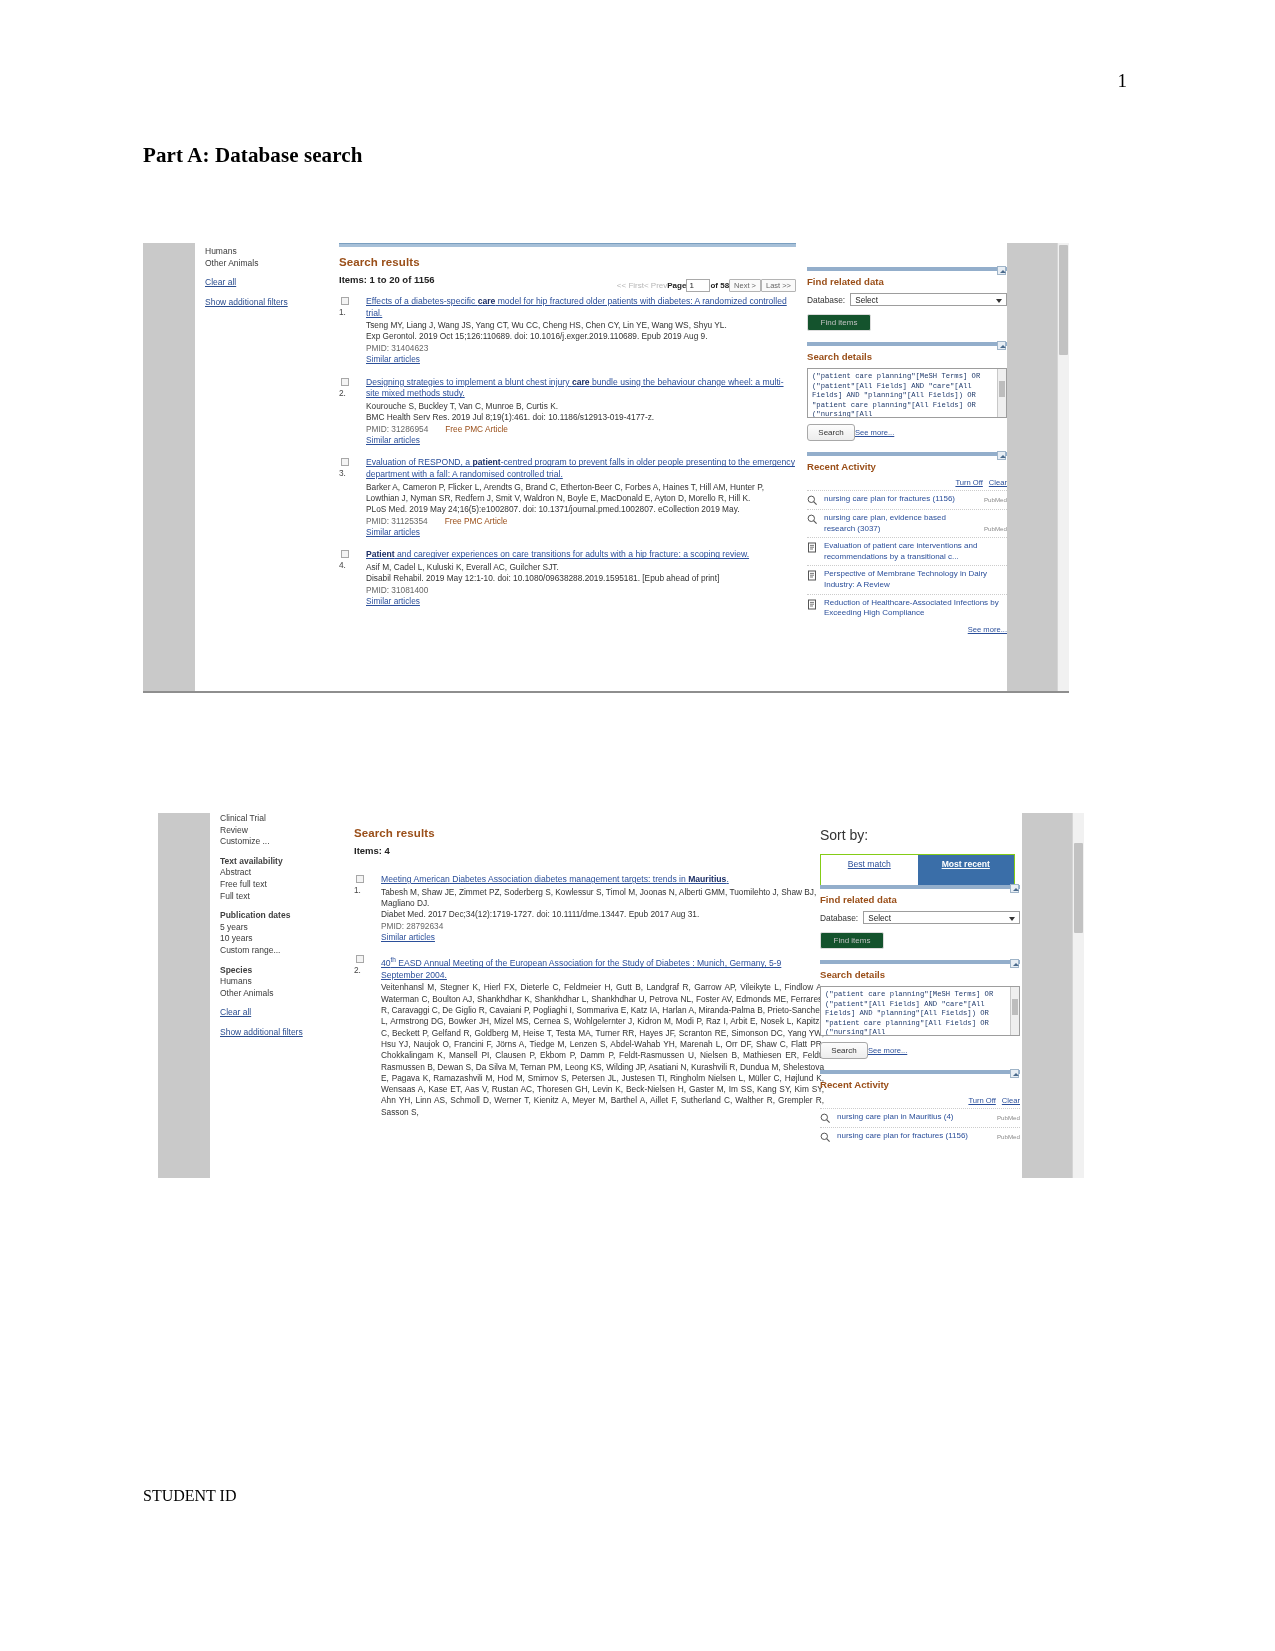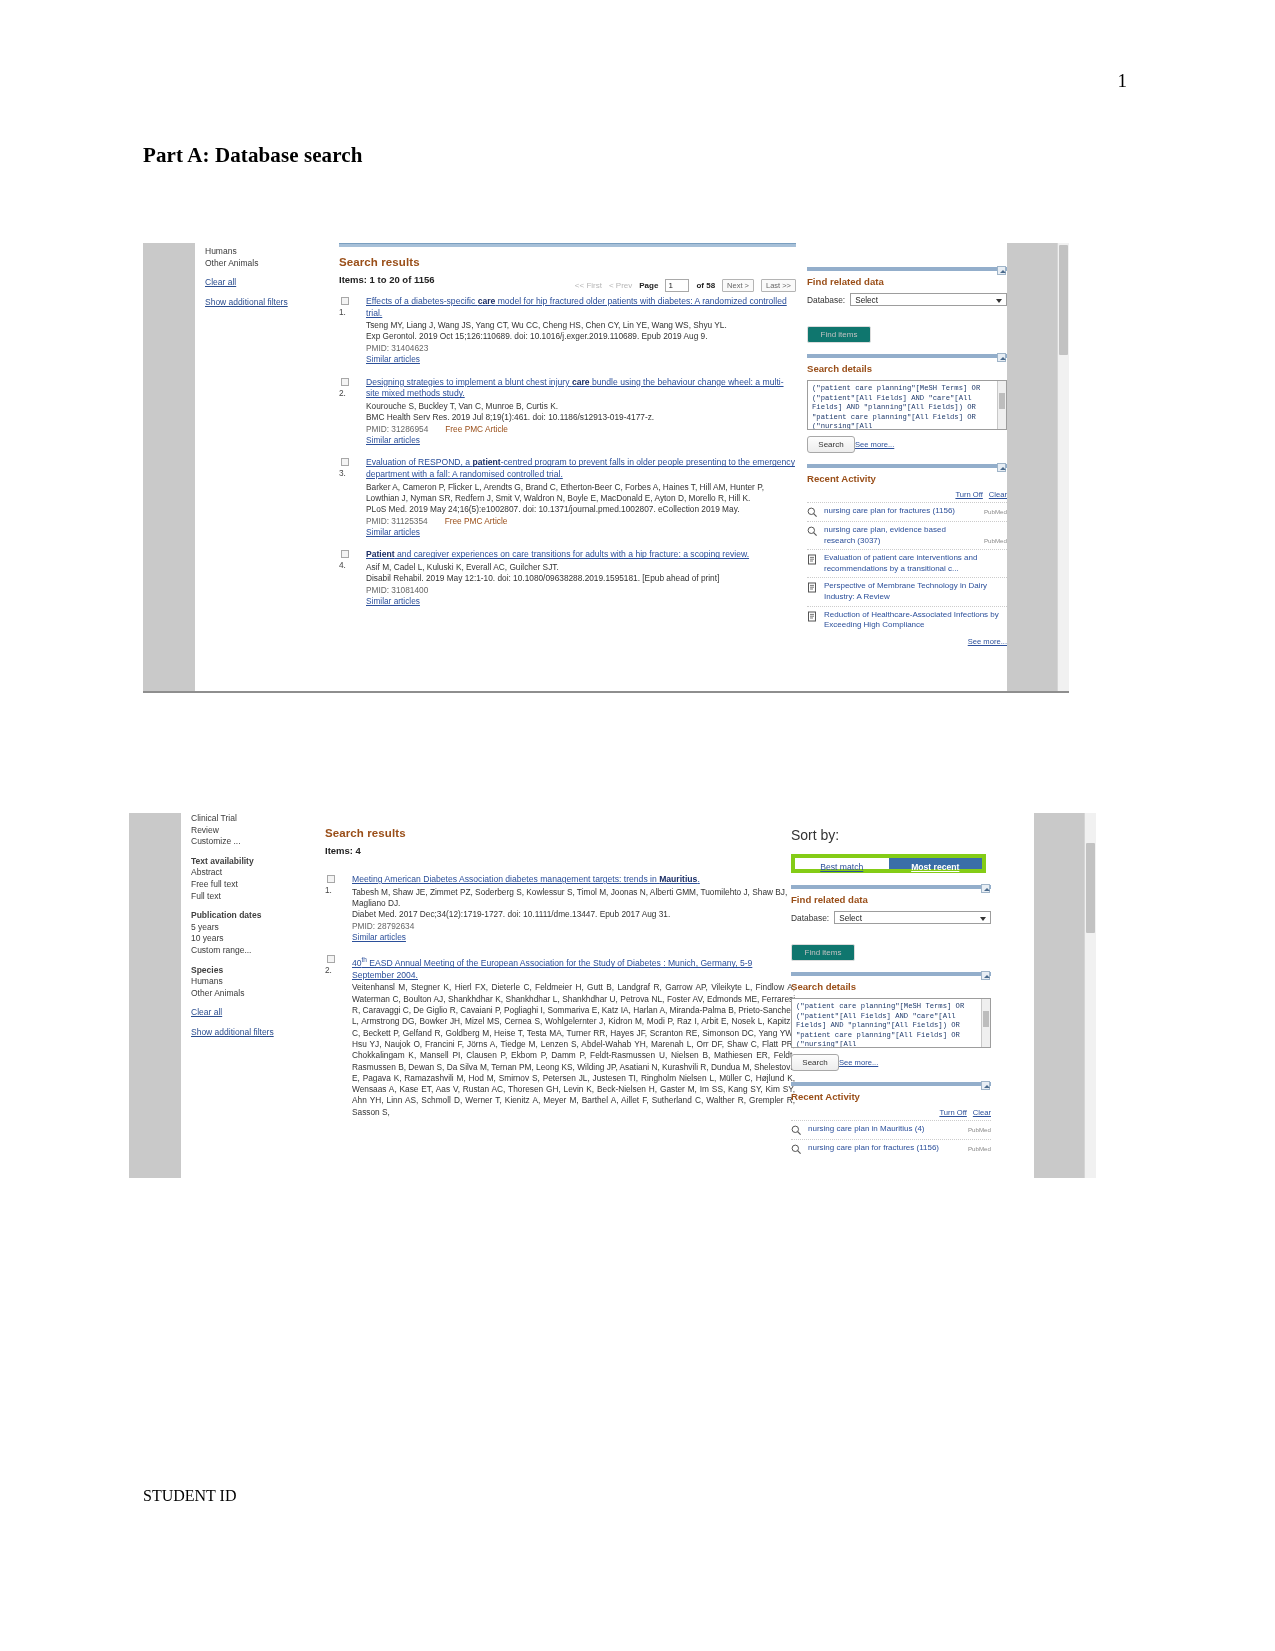--- a/index.html
+++ b/index.html
@@ -51,25 +51,24 @@
     overflow: hidden;
     font-family: "Liberation Sans", sans-serif;
   }
   #shot-one {
     left: 143px;
     top: 243px;
     width: 926px;
     height: 450px;
   }
   #shot-two {
-    left: 129px;
+    left: 158px;
     top: 813px;
     width: 926px;
     height: 365px;
-    padding-left: 41px;
   }
   .gutter-left {
     position: absolute;
     left: 0;
     top: 0;
     width: 52px;
     height: 100%;
     background: #c9c9c9;
   }
   .gutter-right {
@@ -149,21 +148,20 @@
     color: #222;
     margin-top: 6px;
   }
   .pager {
     position: absolute;
     right: 0;
     font-size: 8px;
     color: #888;
     display: flex;
     align-items: center;
-    gap: 7px;
     white-space: nowrap;
   }
   .pager .muted { color: #b6b6b6; }
   .pager .strong { color: #222; font-weight: bold; }
   .pager .pagebox {
     display: inline-block;
     width: 20px;
     height: 11px;
     line-height: 11px;
     border: 1px solid #a9a9a9;
@@ -306,25 +304,25 @@
   }
   .select-box .arrow {
     position: absolute;
     right: 4px;
     top: 5px;
     border-left: 3px solid transparent;
     border-right: 3px solid transparent;
     border-top: 4px solid #333;
   }
   .btn-disabled {
-    margin-top: 20px;
+    margin-top: 8px;
     width: 62px;
     height: 15px;
     border: 1px solid #dcdcdc;
-    background: #0f766e;
+    background: #14532d;
     color: #c2c2c2;
     font-size: 8px;
     text-align: center;
     line-height: 15px;
     border-radius: 2px;
   }
   .query-box {
     border: 1px solid #9d9d9d;
     background: #fff;
     padding: 3px 4px;
@@ -423,22 +421,22 @@
   }
   .sortby .lbl {
     font-size: 14px;
     font-weight: normal;
     color: #333;
     margin-bottom: 11px;
   }
   .sortby .segs {
     display: flex;
     width: 195px;
-    height: 19px;
-    border: 4px solid #84cc16;
+    height: 35px;
+    border: 1px solid #84cc16;
     box-sizing: border-box;
   }
   .sortby .seg {
     flex: 1;
     text-align: center;
     line-height: 18px;
     font-size: 8.6px;
   }
   .sortby .seg.off {
     background: #ffffff;

